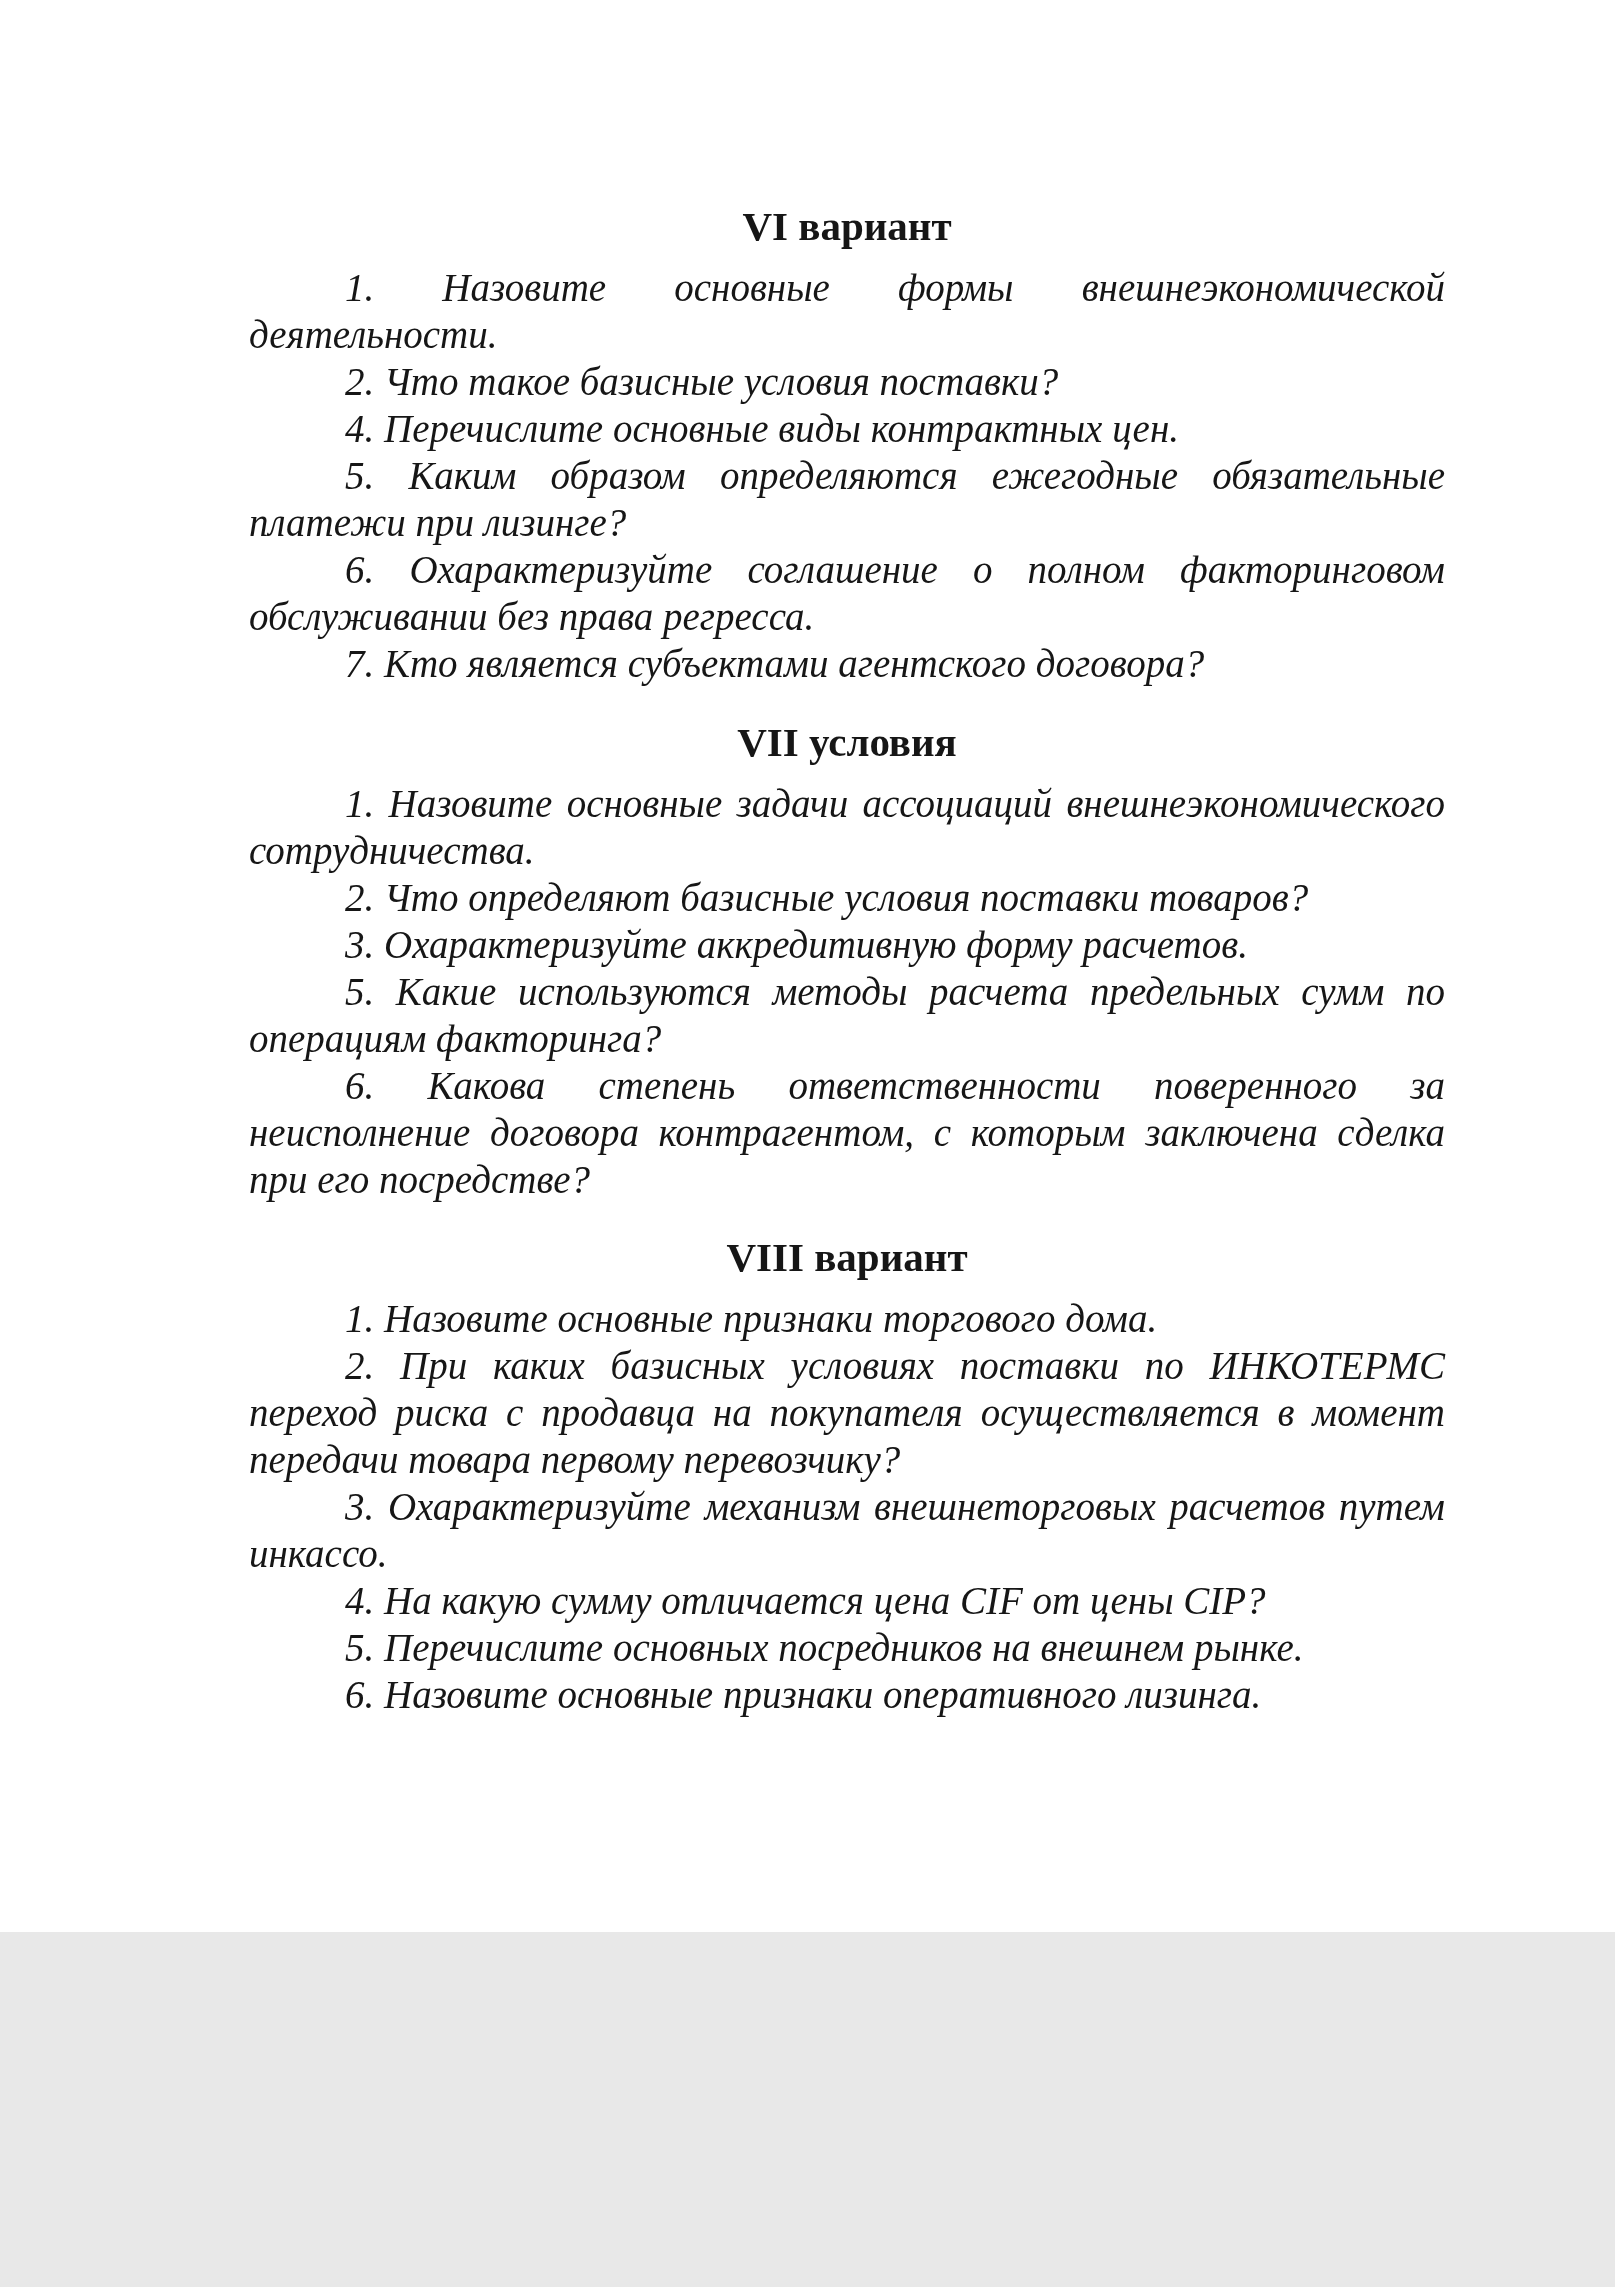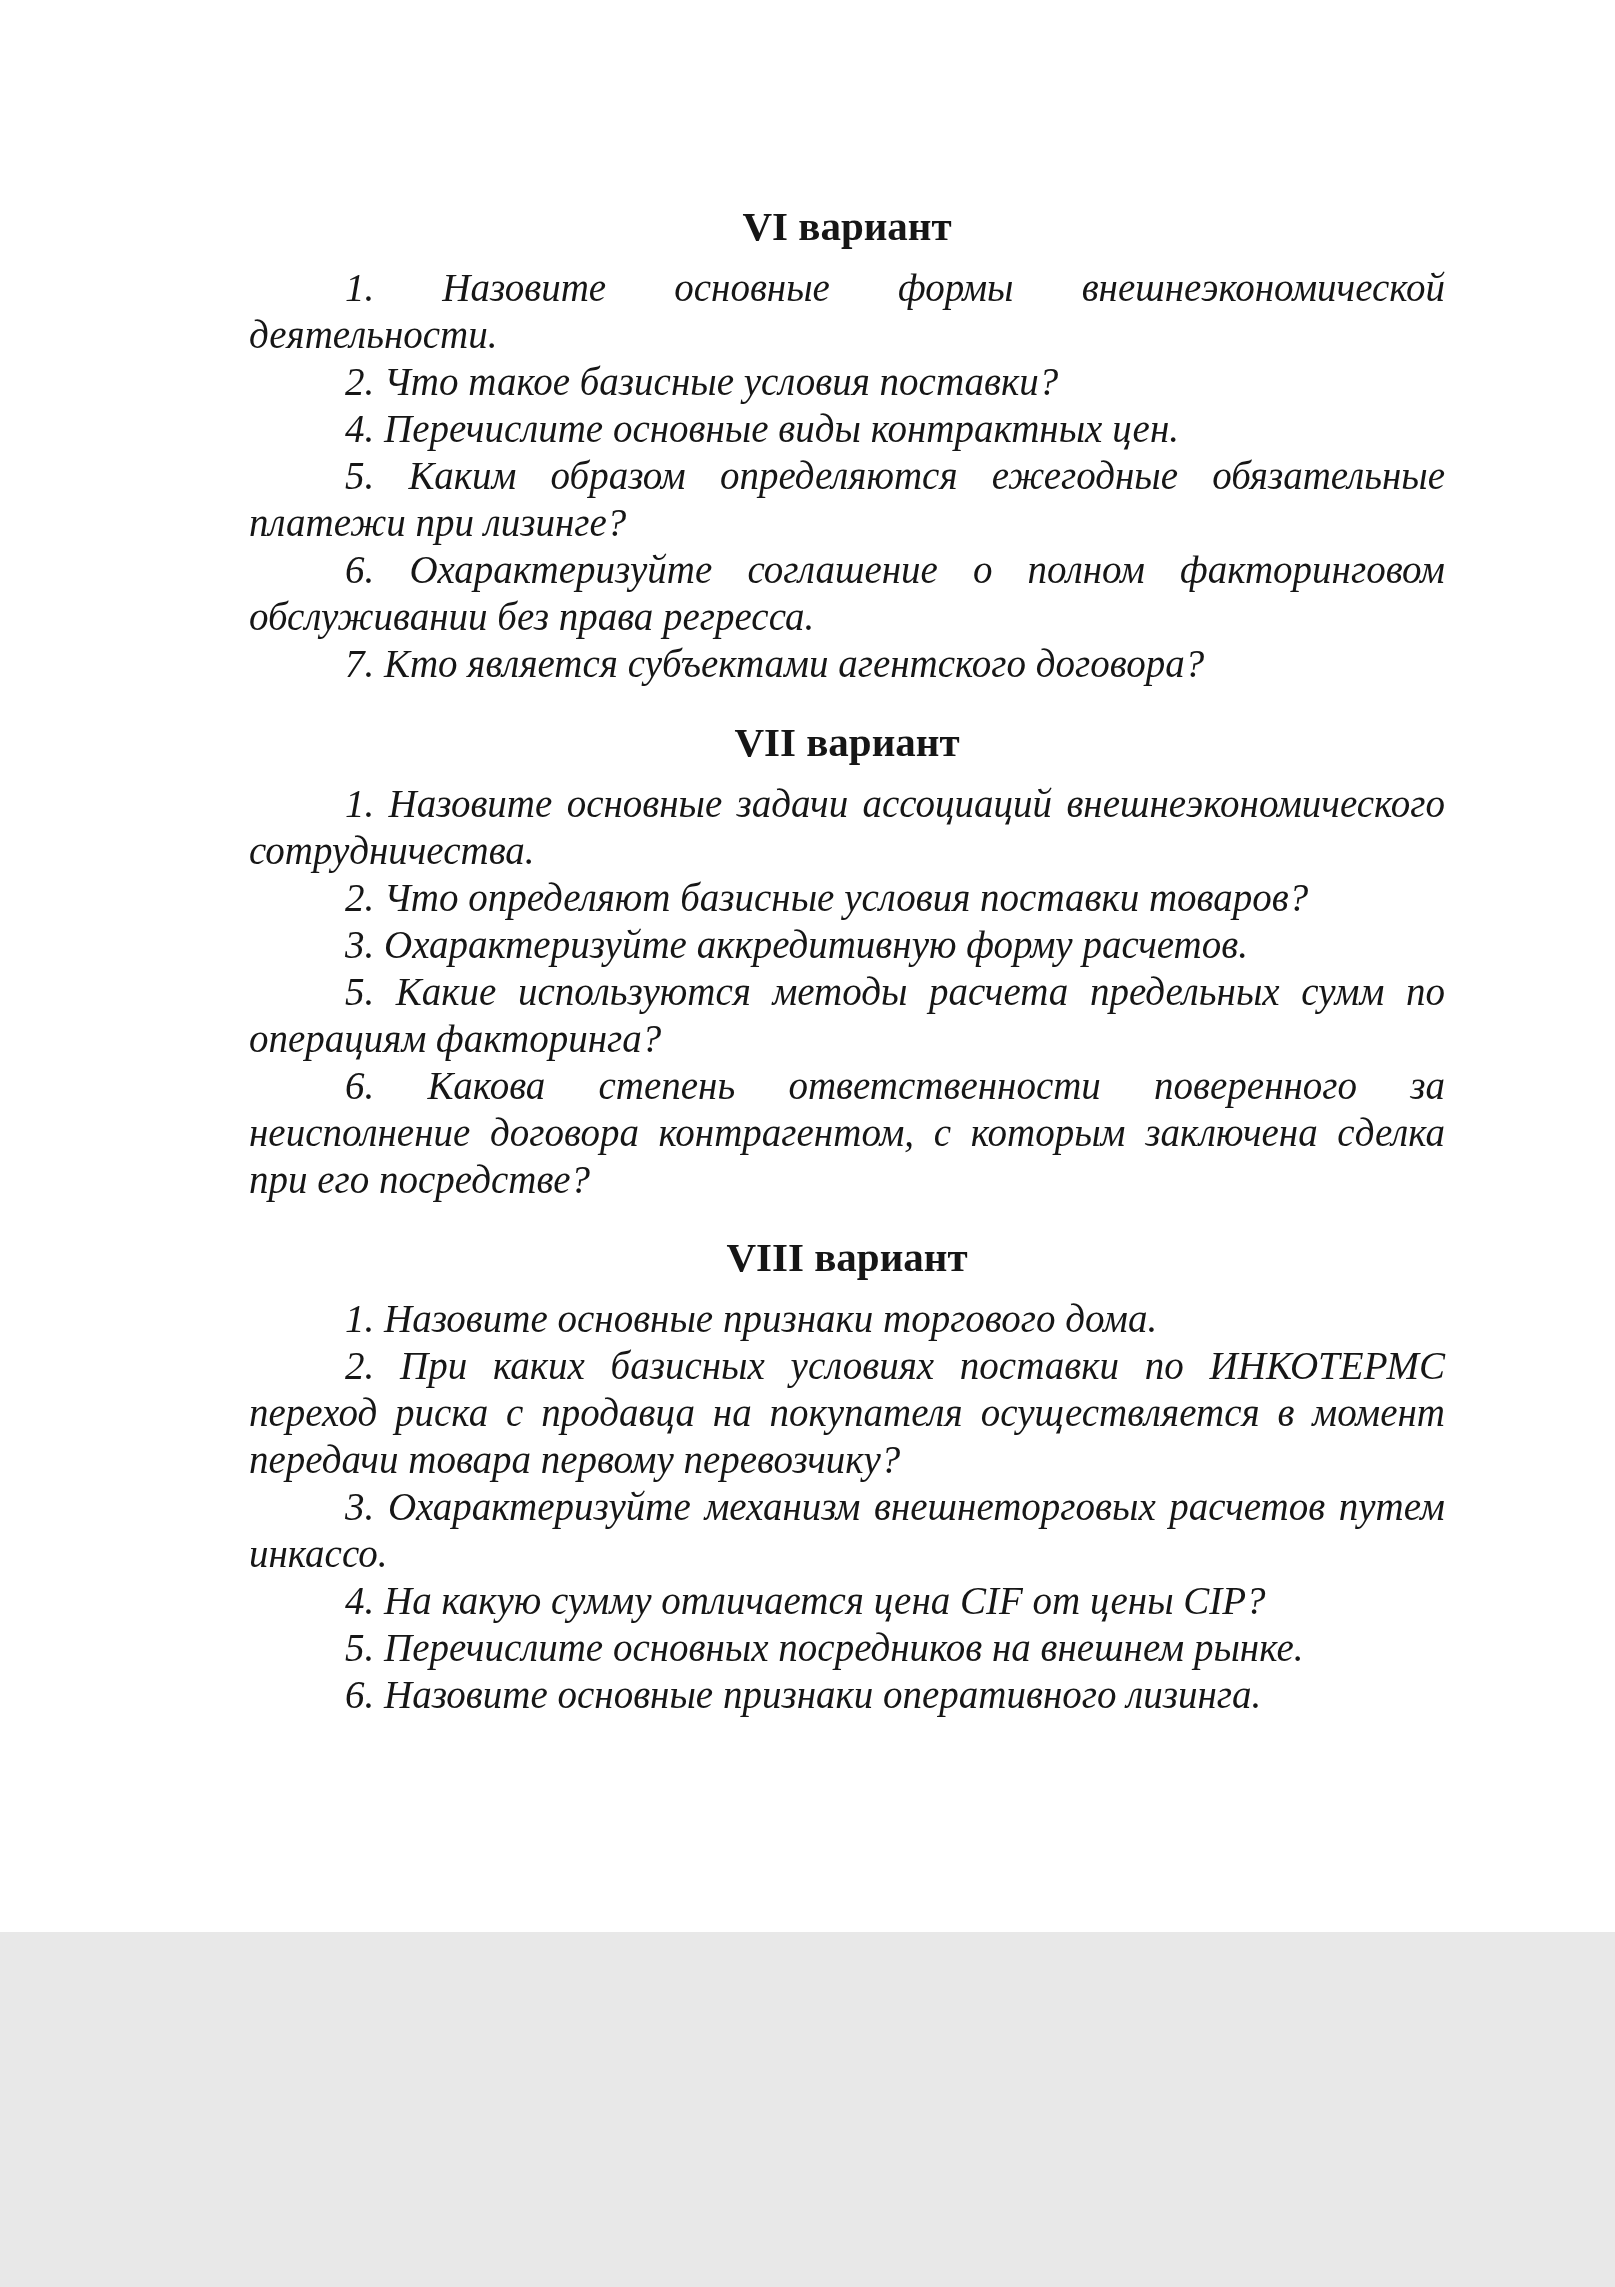--- a/index.html
+++ b/index.html
@@ -62,21 +62,21 @@
       <h2 class="heading">VI вариант</h2>
       <p class="q">1. Назовите основные формы внешнеэкономической деятельности.</p>
       <p class="q">2. Что такое базисные условия поставки?</p>
       <p class="q">4. Перечислите основные виды контрактных цен.</p>
       <p class="q">5. Каким образом определяются ежегодные обязательные платежи при лизинге?</p>
       <p class="q">6. Охарактеризуйте соглашение о полном факторинговом обслуживании без права регресса.</p>
       <p class="q">7. Кто является субъектами агентского договора?</p>
     </section>
 
     <section class="variant">
-      <h2 class="heading">VII вариант</h2>
+      <h2 class="heading">VII условия</h2>
       <p class="q">1. Назовите основные задачи ассоциаций внешнеэкономического сотрудничества.</p>
       <p class="q">2. Что определяют базисные условия поставки товаров?</p>
       <p class="q">3. Охарактеризуйте аккредитивную форму расчетов.</p>
       <p class="q">5. Какие используются методы расчета предельных сумм по операциям факторинга?</p>
       <p class="q">6. Какова степень ответственности поверенного за неисполнение договора контрагентом, с которым заключена сделка при его посредстве?</p>
     </section>
 
     <section class="variant">
       <h2 class="heading">VIII вариант</h2>
       <p class="q">1. Назовите основные признаки торгового дома.</p>

